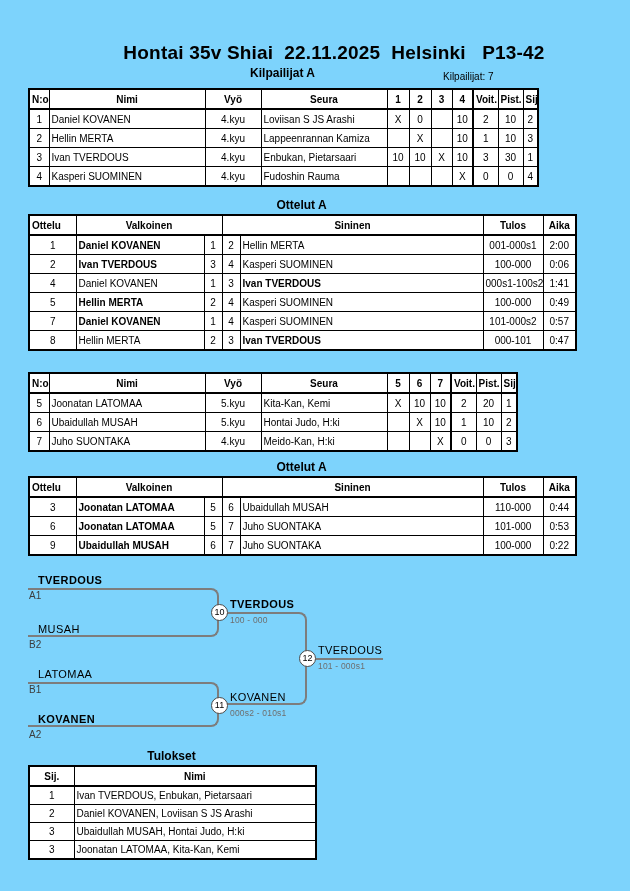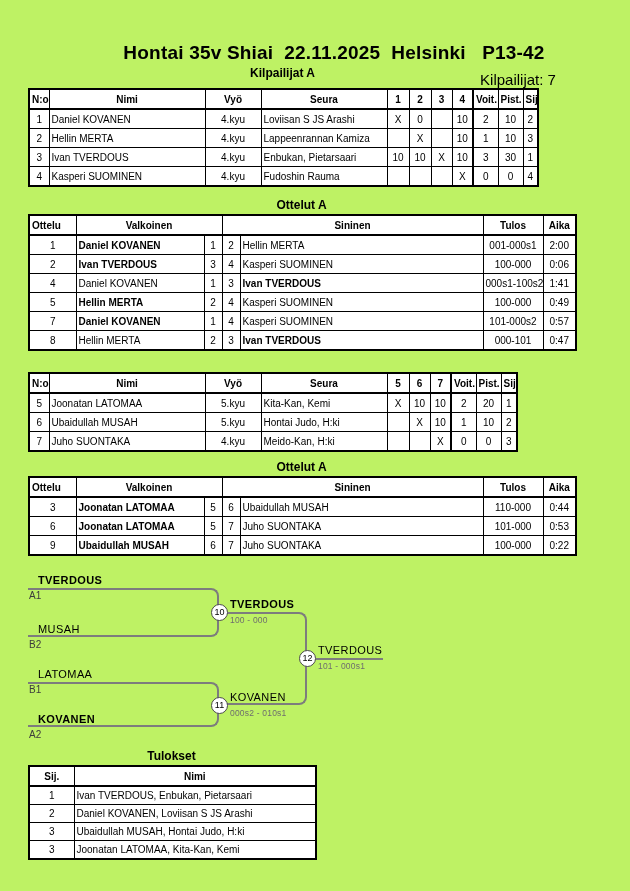--- a/index.html
+++ b/index.html
@@ -1,25 +1,25 @@
 <!DOCTYPE html>
 <html><head>
 <meta charset="utf-8">
 <style>
   html,body { margin:0; padding:0; background:#ffffff; }
   .page {
-    position:relative; width:630px; height:891px; background:#bef264;
+    position:relative; width:630px; height:891px; background:#7dd3fc;
     font-family:"Liberation Sans", sans-serif; color:#000; overflow:hidden;
   }
   .title {
     position:absolute; left:48px; right:10px; top:42px; text-align:center;
     font-size:19px; font-weight:700; white-space:pre; letter-spacing:0.2px;
   }
   .sec { position:absolute; font-size:12px; font-weight:700; text-align:center; white-space:nowrap; }
-  .count { position:absolute; left:443px; width:150px; top:71px; text-align:center; font-size:15px; }
+  .count { position:absolute; left:443px; width:150px; top:71px; text-align:left; font-size:10px; }
 
   .tbl { position:absolute; border-collapse:collapse; table-layout:fixed; background:#fff;
          font-size:10px; border:2px solid #000;padding-left:24px; }
   .tbl th, .tbl td { border:1px solid #000; padding:0 2px; white-space:nowrap; overflow:hidden; height:18px; }
   .tbl thead th { border-bottom:2px solid #000; font-weight:700; text-align:center; }
   .tsm td { height:17px; }
   .l { text-align:left; } .c { text-align:center; } .b { font-weight:700; }
   .pad { padding-left:5px; }
   .hl { text-align:left !important; padding-left:2px; }
   .thickL { border-left:2px solid #000 !important;margin-top:40px; }

